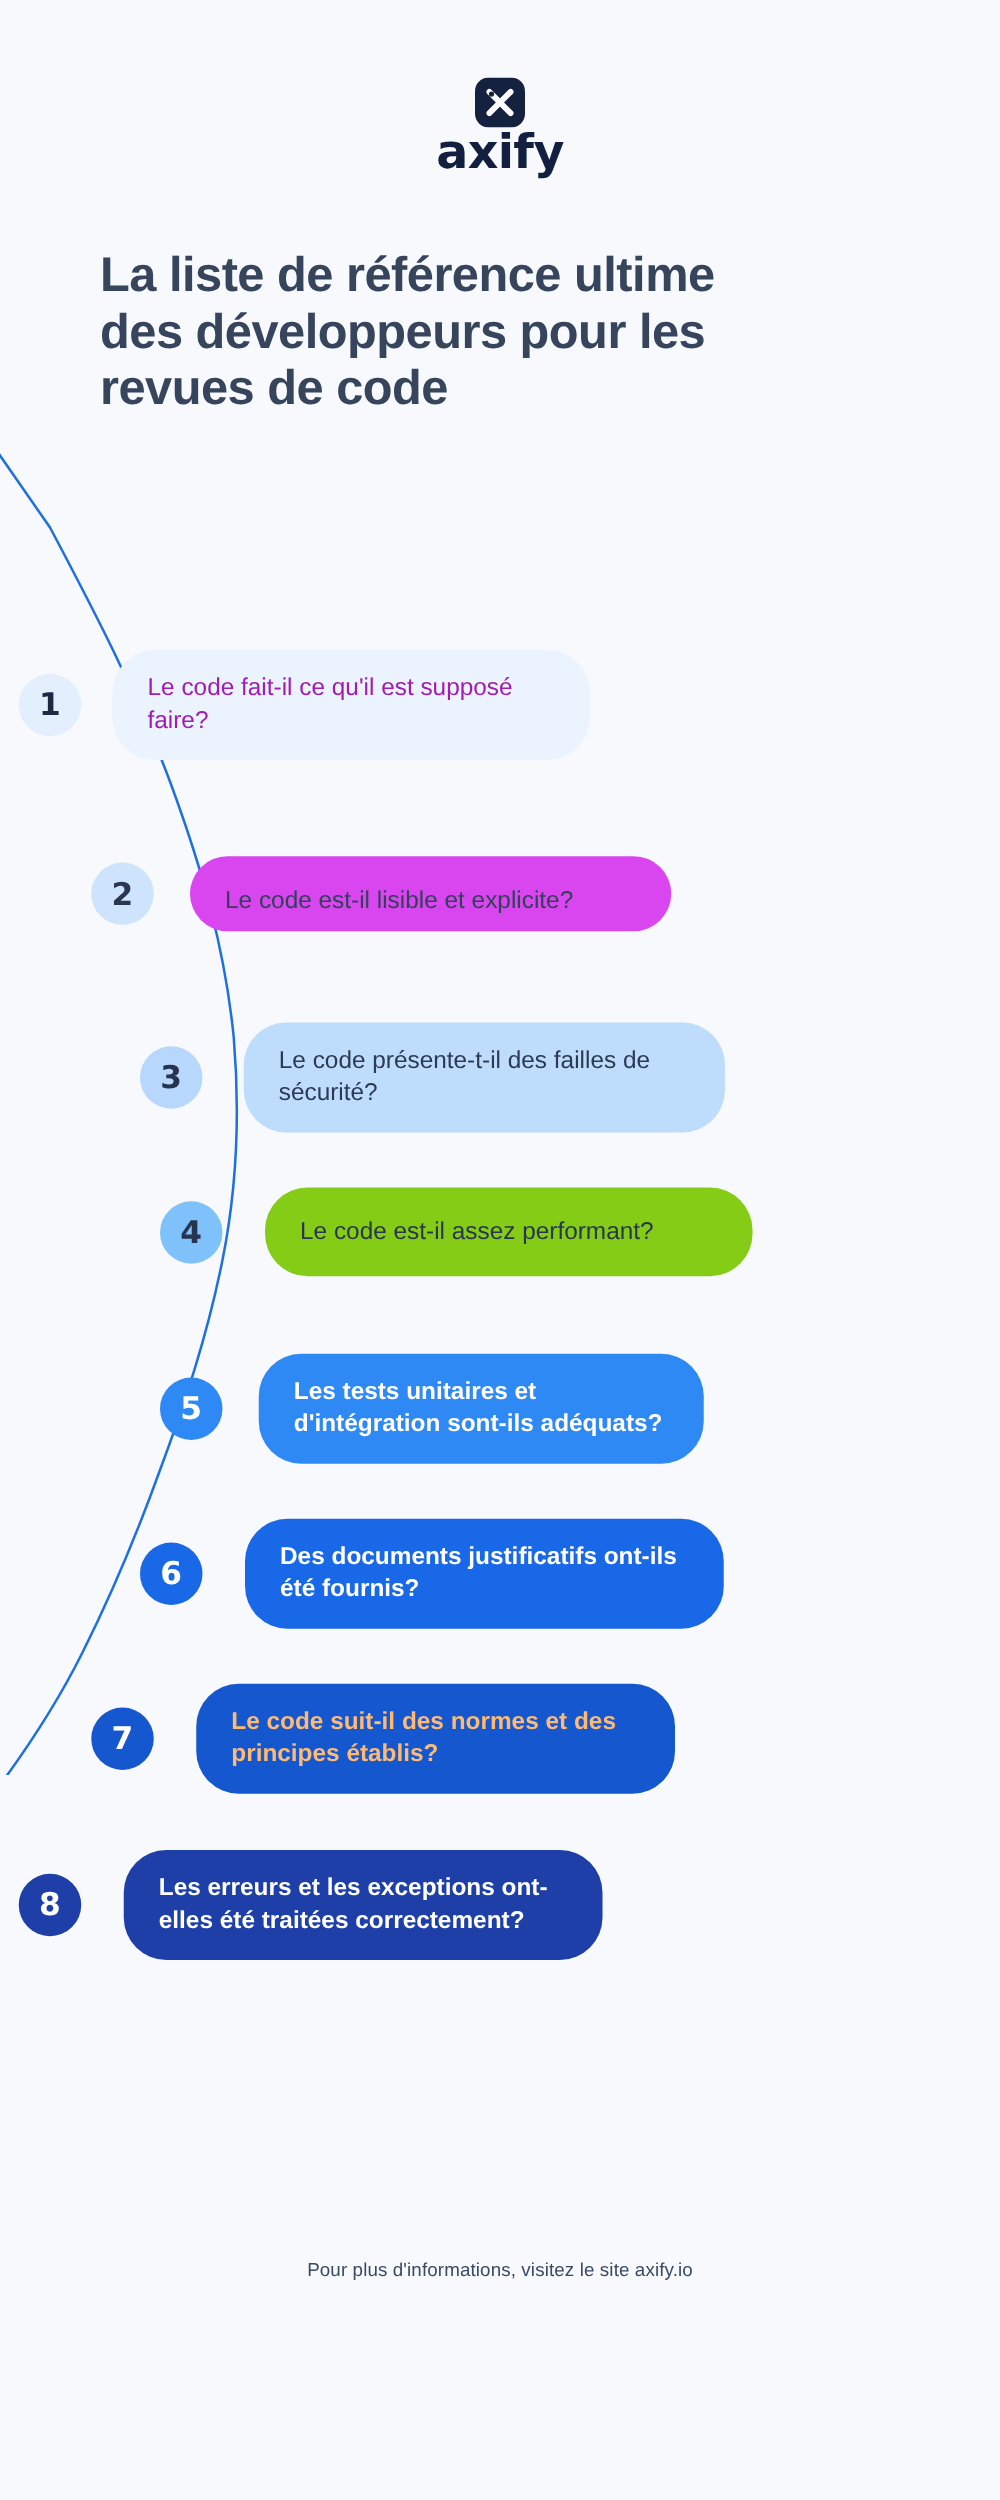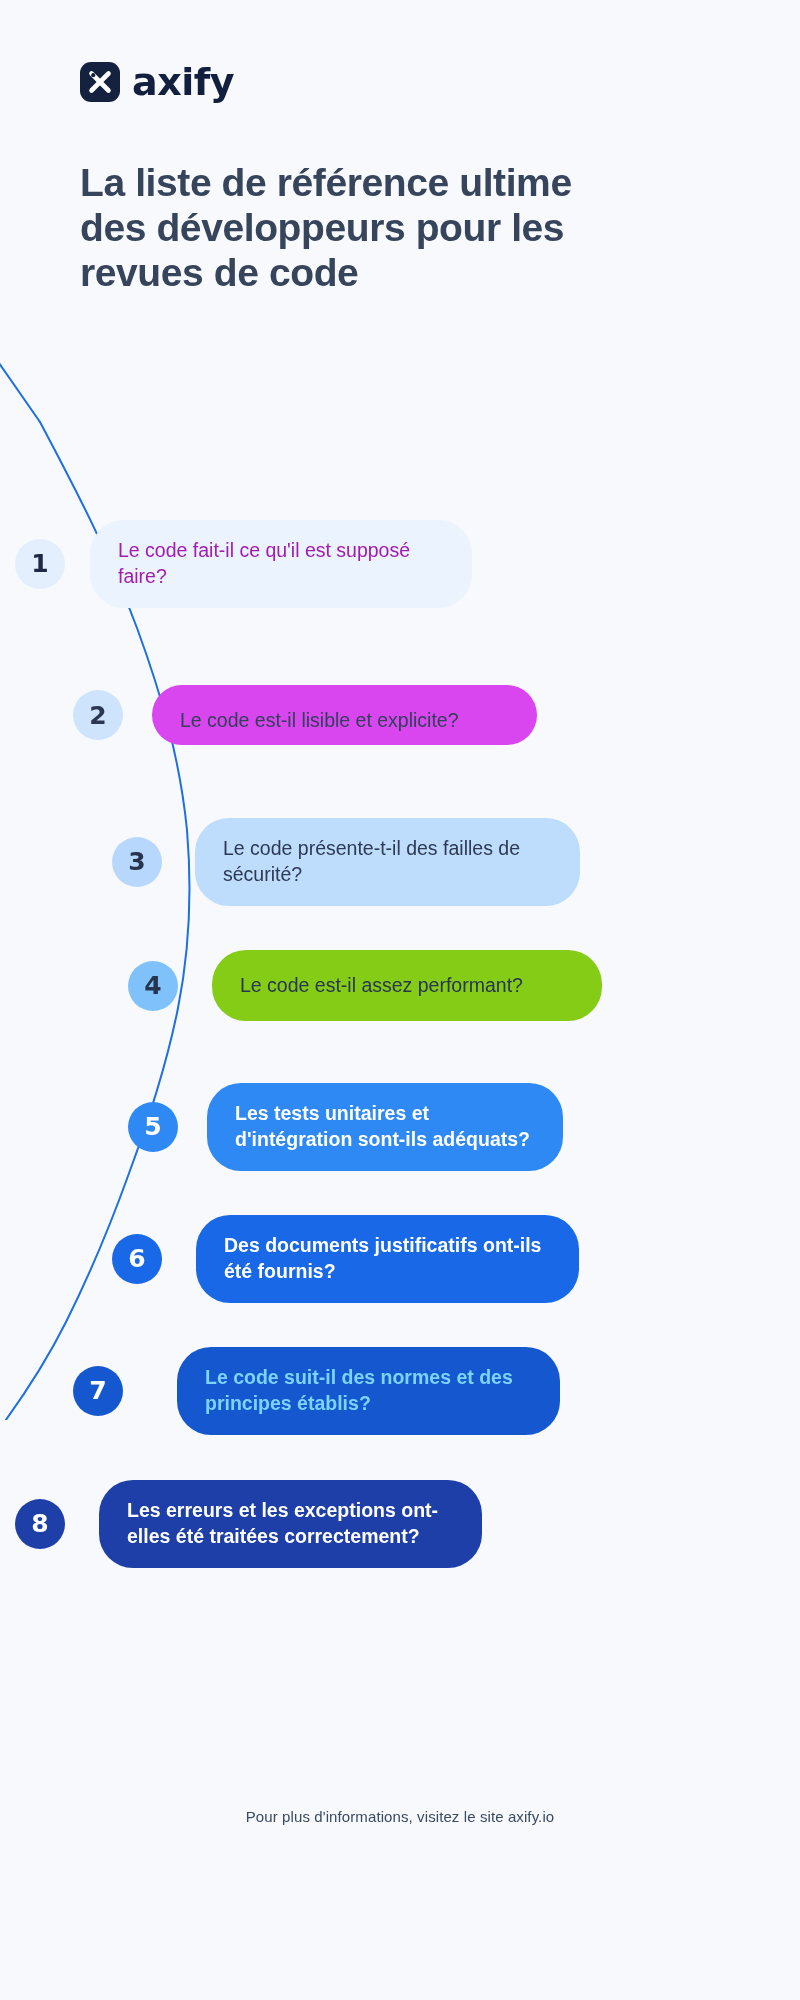--- a/index.html
+++ b/index.html
@@ -27,22 +27,22 @@
   .header {
     position: absolute;
     left: 80px;
     top: 0;
     width: 640px;
   }
 
   .logo-row {
     display: flex;
     align-items: center;
-    gap: 12px;
     padding-top: 62px;
+    flex-direction: column;
   }
 
   .logo-mark {
     width: 40px;
     height: 40px;
     flex: 0 0 40px;
   }
 
   .logo-word {
     font-size: 38px;
@@ -185,21 +185,21 @@
       <div class="pill bold" style="background: rgb(47, 137, 245); color: rgb(255, 255, 255); width: 356px; margin-left: 29px;">Les tests unitaires et d'intégration sont-ils adéquats?</div>
     </div>
 
     <div class="item" style="left: 112px; top: 1215px;">
       <div class="bullet" style="background: rgb(24, 104, 232); color: rgb(255, 255, 255);">6</div>
       <div class="pill bold" style="background: rgb(24, 104, 232); color: rgb(255, 255, 255); width: 383px; margin-left: 34px;">Des documents justificatifs ont-ils été fournis?</div>
     </div>
 
     <div class="item" style="left: 73px; top: 1347px;">
       <div class="bullet" style="background: rgb(21, 87, 206); color: rgb(255, 255, 255);">7</div>
-      <div class="pill bold" style="background: rgb(21, 87, 206); color: #7dd3fc; width: 383px; margin-left: 54px;">Le code suit-il des normes et des principes établis?</div>
+      <div class="pill bold" style="background: rgb(21, 87, 206); color: #fdba74; width: 383px; margin-left: 34px;">Le code suit-il des normes et des principes établis?</div>
     </div>
 
     <div class="item" style="left: 15px; top: 1480px;">
       <div class="bullet" style="background: rgb(30, 63, 168); color: rgb(255, 255, 255);">8</div>
       <div class="pill bold" style="background: rgb(30, 63, 168); color: rgb(255, 255, 255); width: 383px; margin-left: 34px;">Les erreurs et les exceptions ont-elles été traitées correctement?</div>
     </div>
 
   </div>
 
   <div class="footer">

